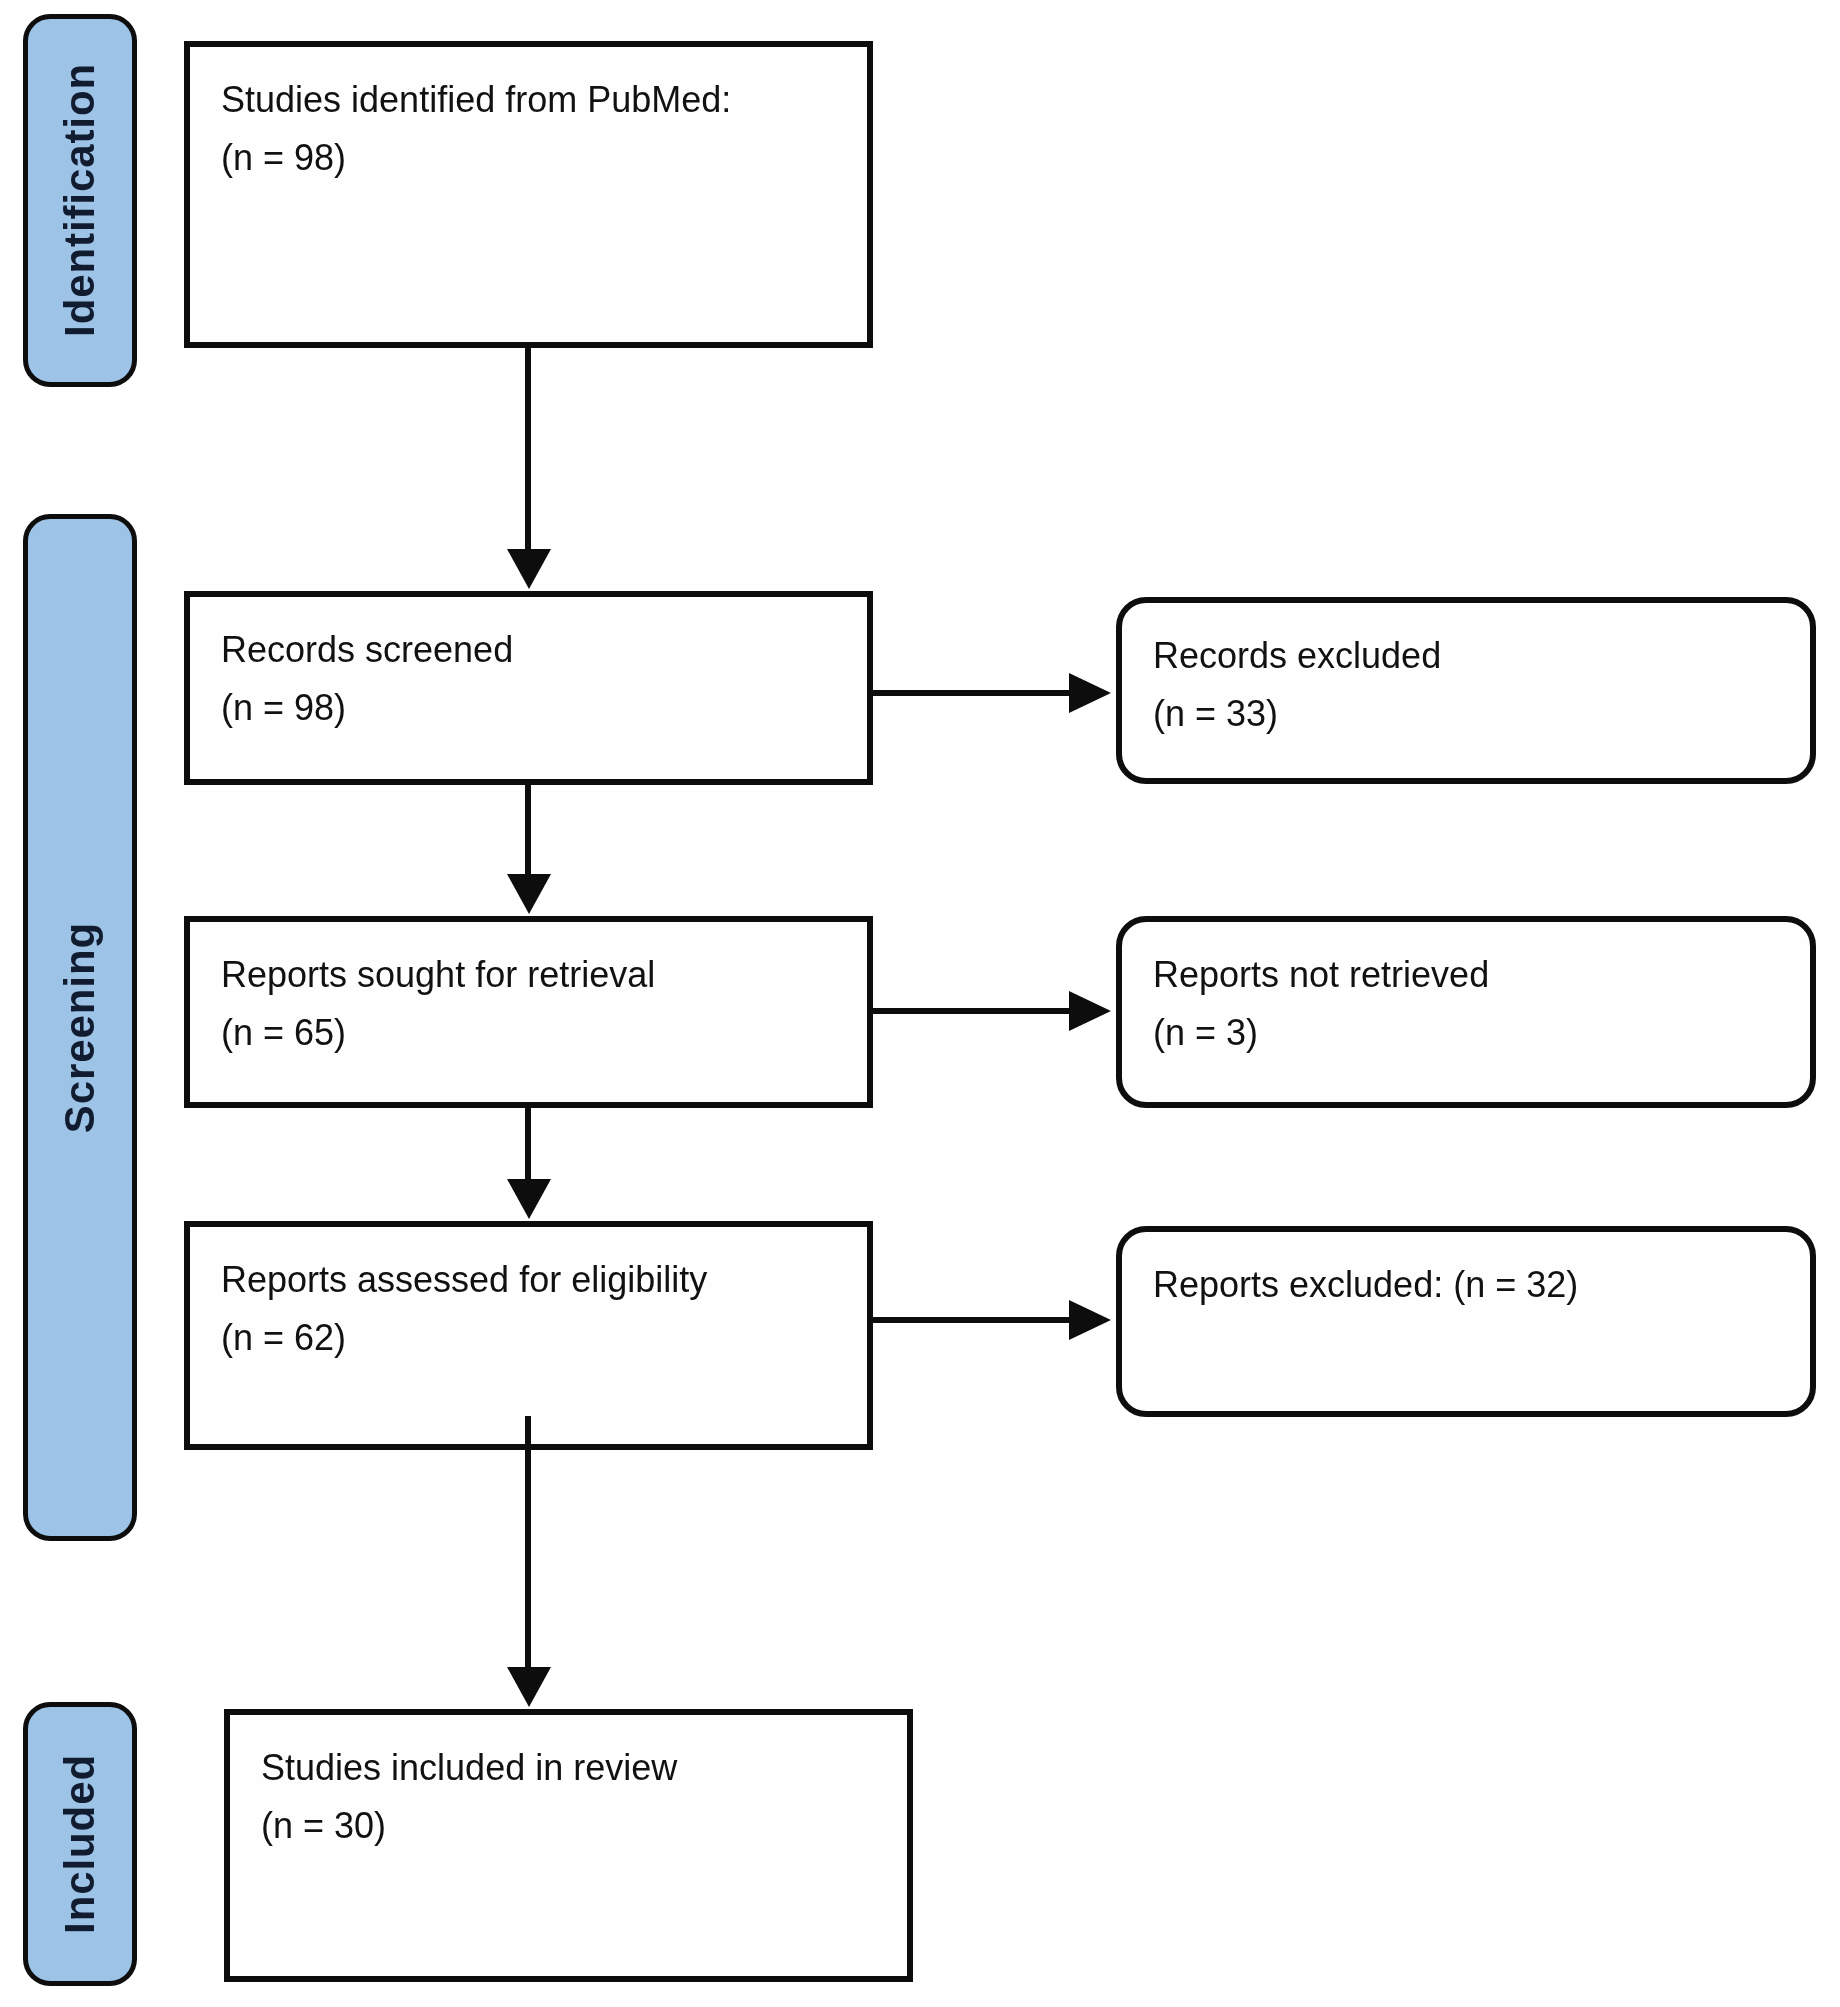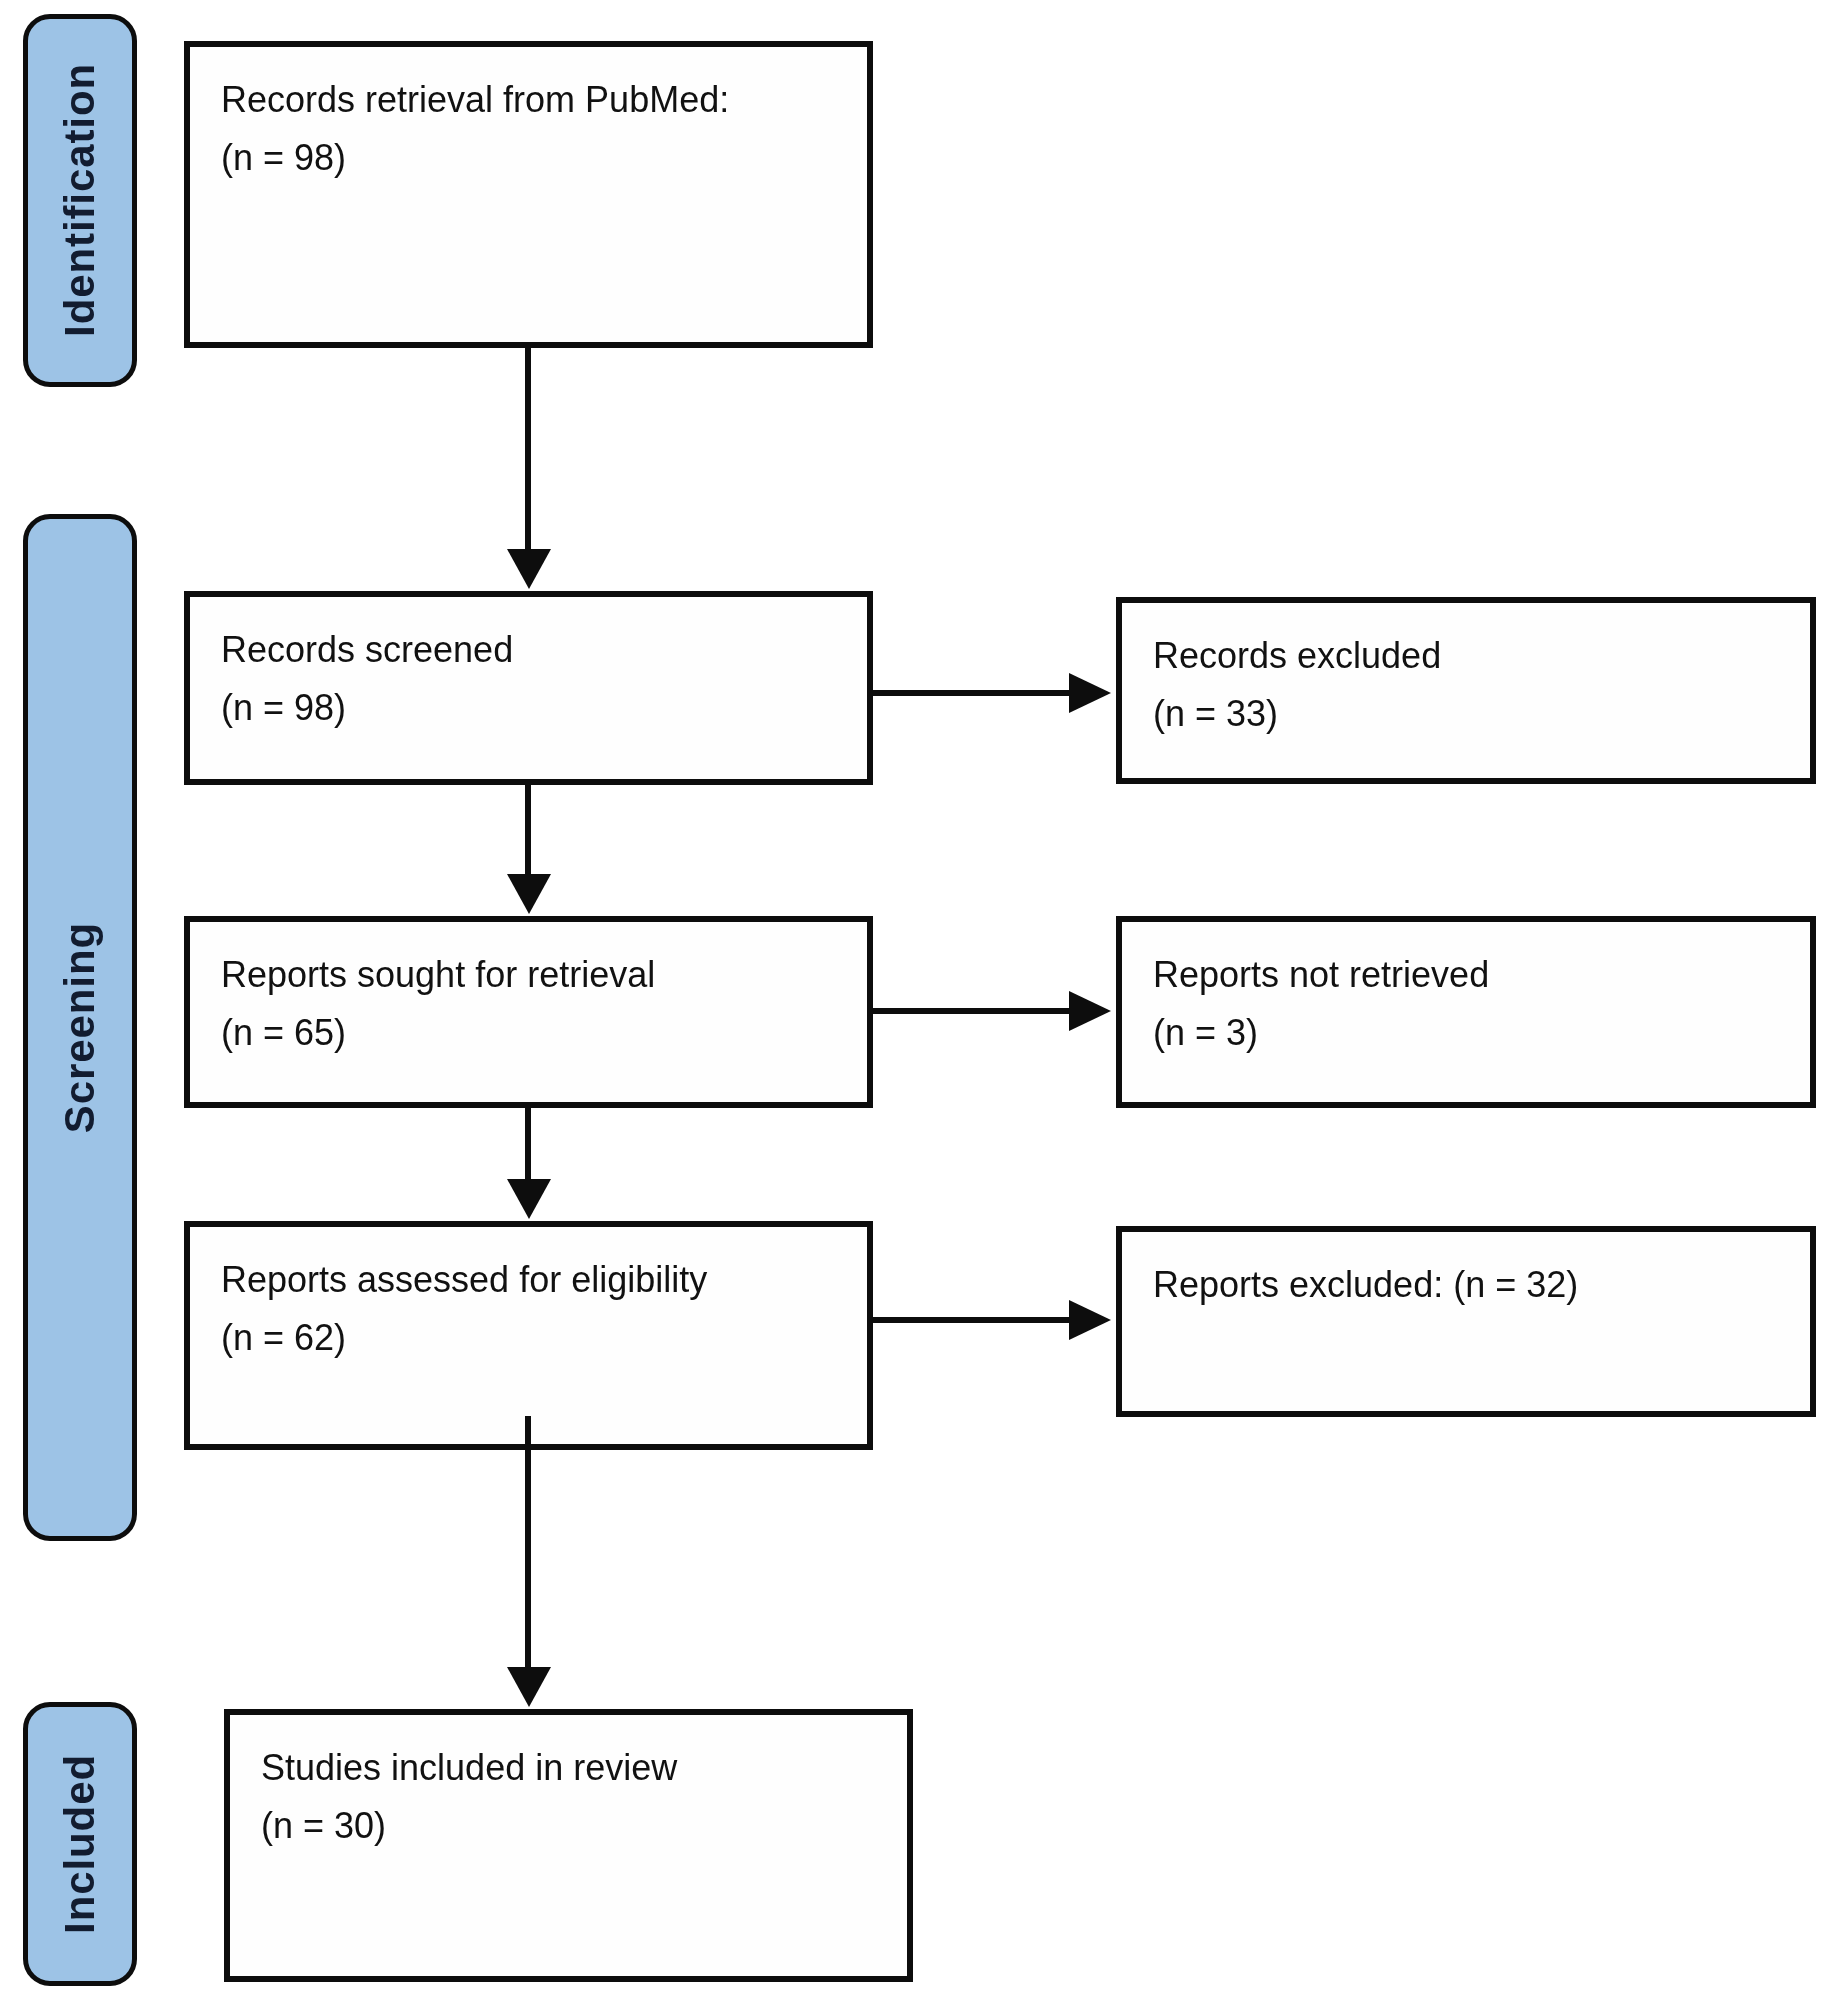--- a/index.html
+++ b/index.html
@@ -46,21 +46,21 @@
     position: absolute;
     background: var(--box-fill);
     border: 6.4px solid var(--box-border);
     padding: 23.6px 31px;
     color: var(--text-color);
     font-size: 36px;
     line-height: 58px;
   }
   .flow-box .line { white-space: nowrap; }
   .col-left  { left: 184px;  width: 689px; }
-  .col-right { left: 1116px; width: 700px; }
+  .col-right { left: 1116px; width: 700px; border-radius: 30px; }
   .arrow-line-v {
     position: absolute;
     width: 6.4px;
     background: var(--line-color);
   }
   .arrow-head-down {
     position: absolute;
     width: 0; height: 0;
     border-left: 22px solid transparent;
     border-right: 22px solid transparent;
@@ -88,21 +88,21 @@
     <span class="vlabel">Identification</span>
   </div>
   <div class="stage-tab" style="top:514px; height:1027px;">
     <span class="vlabel">Screening</span>
   </div>
   <div class="stage-tab" style="top:1702px; height:284px;">
     <span class="vlabel">Included</span>
   </div>
 
   <div class="flow-box col-left" style="top:41px; height:307px;">
-    <div class="line">Records retrieval from PubMed:</div>
+    <div class="line">Studies identified from PubMed:</div>
     <div class="line">(n = 98)</div>
   </div>
 
   <div class="flow-box col-left" style="top:591px; height:194px;">
     <div class="line">Records screened</div>
     <div class="line">(n = 98)</div>
   </div>
 
   <div class="flow-box col-left" style="top:916px; height:192px;">
     <div class="line">Reports sought for retrieval</div>

